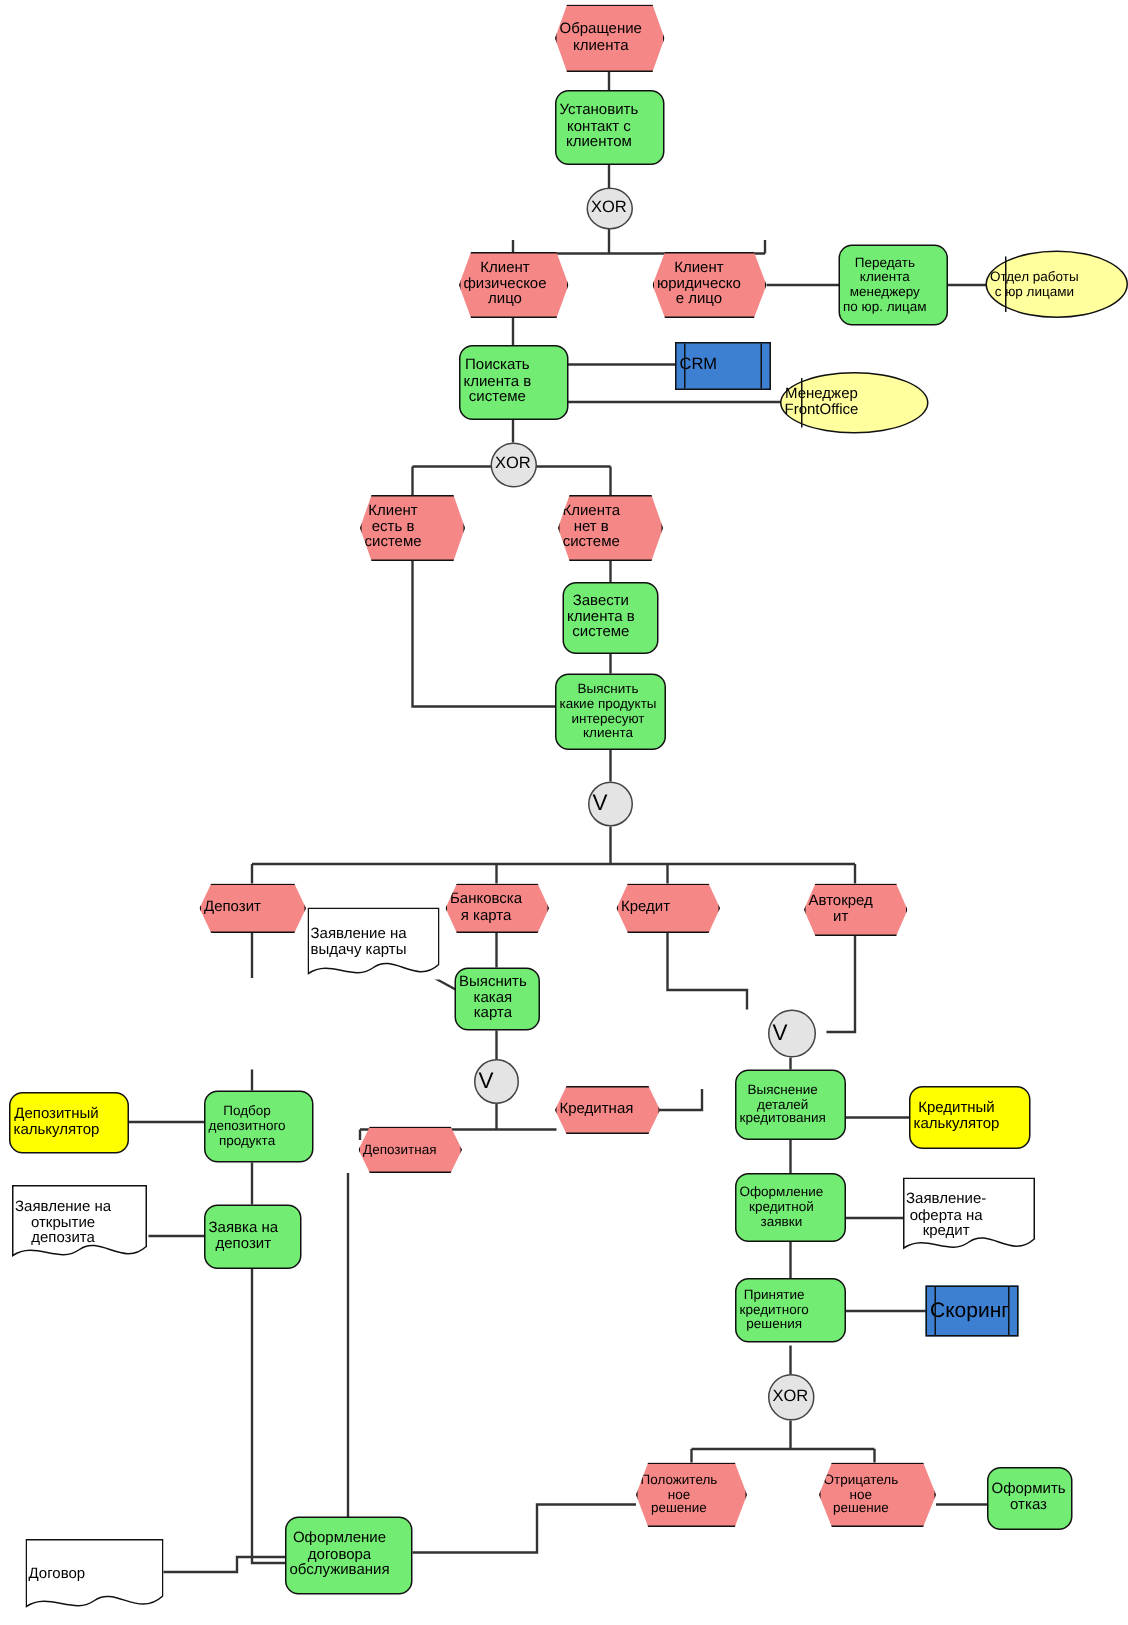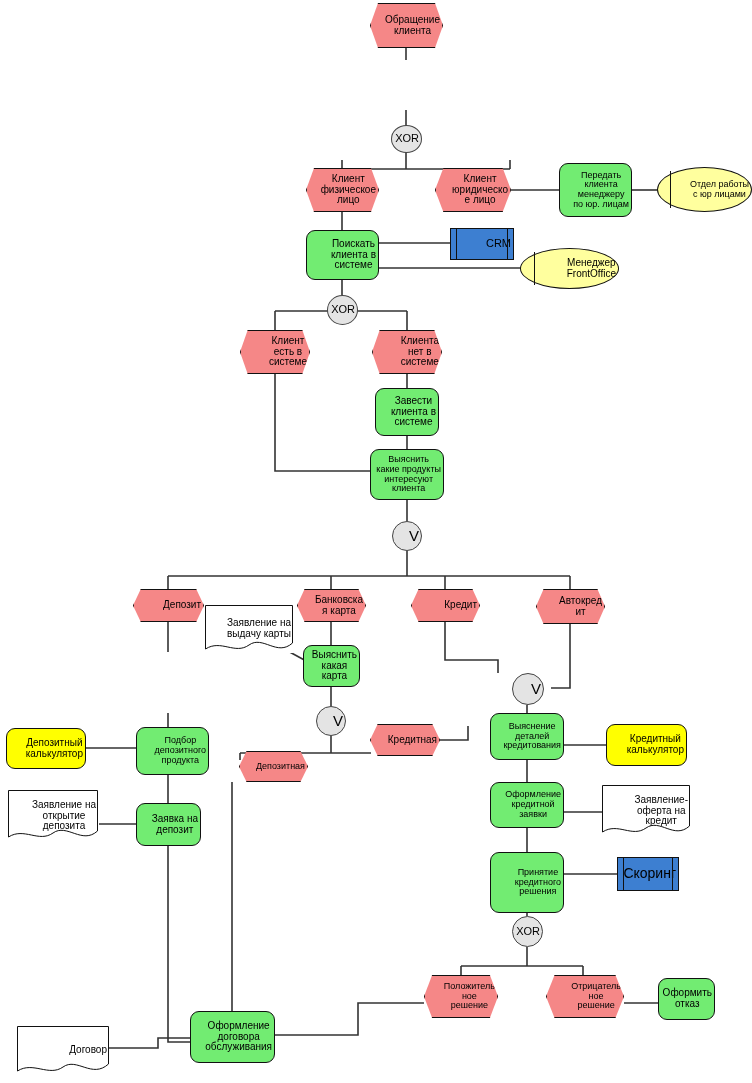--- a/index.html
+++ b/index.html
@@ -1,21 +1,21 @@
 <!DOCTYPE html>
 <html><head>
 <meta charset="utf-8">
 <style>
   html,body{margin:0;padding:0;background:#ffffff;}
   #stage{position:relative;width:752px;height:1083px;background:#fff;
          font-family:"Liberation Sans","DejaVu Sans",sans-serif;overflow:hidden;}
   #edges{position:absolute;left:0;top:0;width:752px;height:1083px;}
 
   .node{position:absolute;box-sizing:border-box;display:flex;align-items:center;
-        justify-content:flex-end;text-align:center;color:#000;line-height:1.08;
+        justify-content:flex-start;text-align:center;color:#000;line-height:1.08;
         font-size:10px;}
   .node .lbl{display:block;padding:0 2px;white-space:pre-line;}
 
   
   .fn{background:#72ec72;border:1px solid #111;border-radius:9px;}
   
   .ev{background:#f58787;border:1px solid #111;
       clip-path:polygon(0% 50%,11% 0%,89% 0%,100% 50%,89% 100%,11% 100%);}
   
   .gw{background:#e4e4e4;border:1px solid #444;border-radius:50%;font-size:11px;}
@@ -136,20 +136,25 @@
 
       <path d="M108,1048 L158,1048 L158,1038 L191,1038"></path>
     </g>
   </svg>
 
   <div class="node ev" style="left:370px;top:3px;width:73px;height:45px;">
     <span class="lbl">Обращение
 клиента</span>
   </div>
 
+  <div class="node fn" style="left:370px;top:60px;width:73px;height:50px;">
+    <span class="lbl">Установить
+контакт с
+клиентом</span>
+  </div>
 
   <div class="node gw" style="left:391px;top:125px;width:31px;height:28px;">
     <span class="lbl">XOR</span>
   </div>
 
   <div class="node ev" style="left:306px;top:168px;width:73px;height:44px;">
     <span class="lbl">Клиент
 физическое
 лицо</span>
   </div>
@@ -317,21 +322,21 @@
 
   <div class="node doc" style="left:602px;top:785px;width:88px;height:52px;font-size:10px;">
     <svg viewBox="0 0 88 52" preserveAspectRatio="none">
       <path d="M0.5,0.5 H87.5 V41 C72,55 58,33 44,43 C30,53 16,37 0.5,47 Z" fill="#ffffff" stroke="#111" stroke-width="1"></path>
     </svg>
     <span class="lbl">Заявление-
 оферта на
 кредит</span>
   </div>
 
-  <div class="node fn" style="left:490px;top:852px;width:74px;height:61px;font-size:9px;padding-left:31px;">
+  <div class="node fn" style="left:490px;top:852px;width:74px;height:43px;font-size:9px;">
     <span class="lbl">Принятие
 кредитного
 решения</span>
   </div>
 
   <div class="node sys" style="left:617px;top:857px;width:62px;height:34px;color:#000;font-size:14px;">
     <span class="b1"></span>
     <span class="b2"></span>
     <span class="lbl">Скоринг</span>
   </div>

